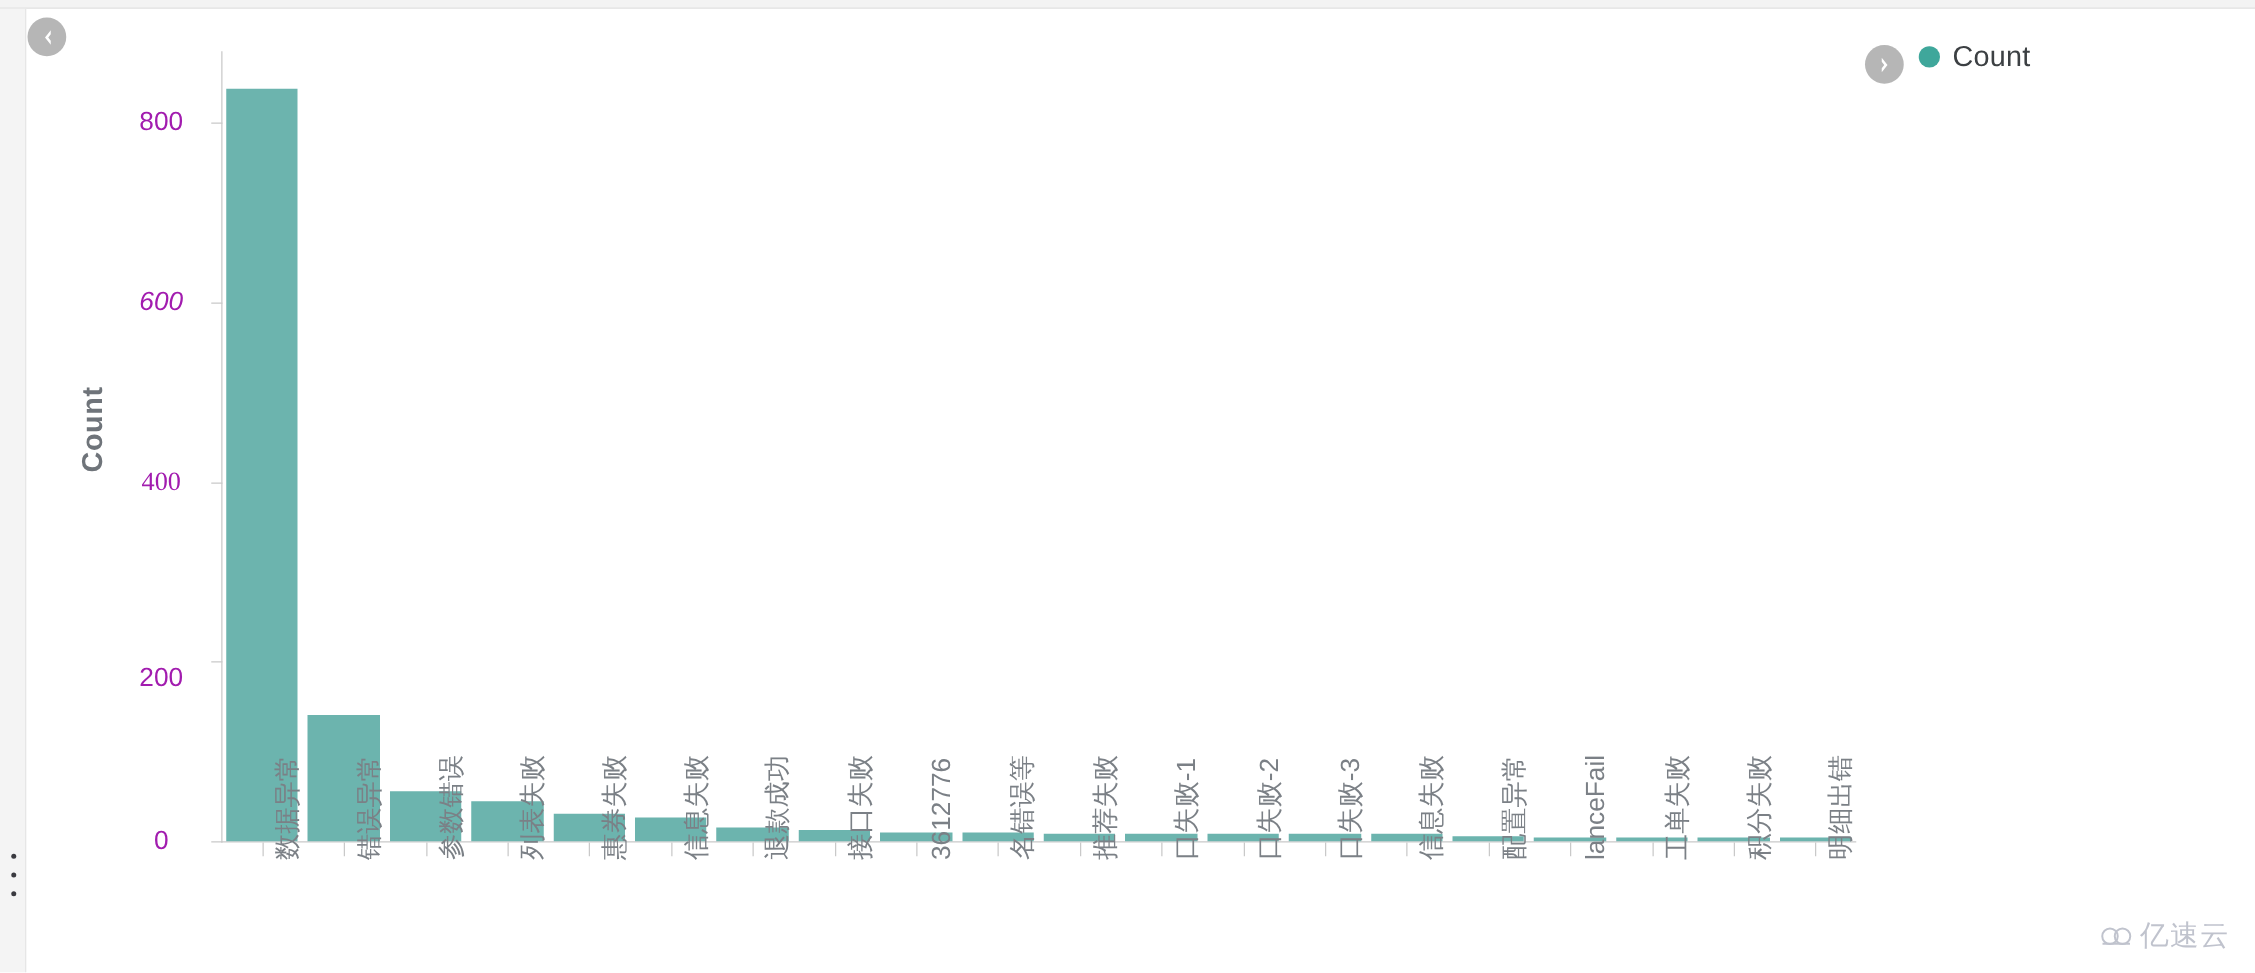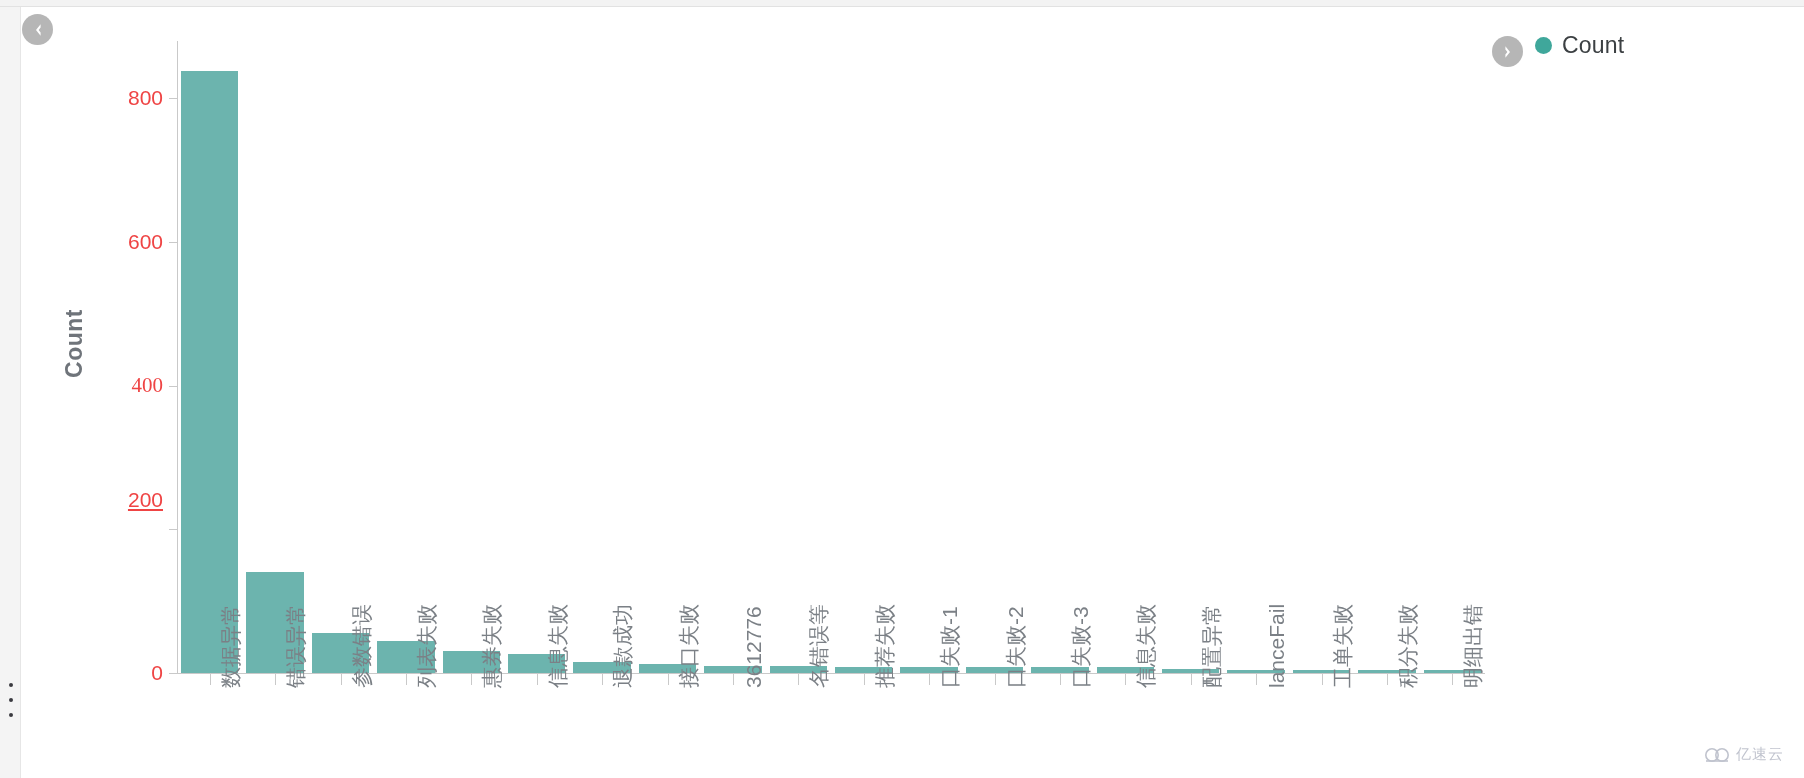--- a/index.html
+++ b/index.html
@@ -107,23 +107,23 @@
   .y-tick-mark {
     position: absolute;
     left: 169px;
     width: 9px; height: 1px;
     background: #c9c9c9;
   }
   .y-tick-label {
     position: absolute;
     right: 0;
     width: 60px;
-    text-align: right;
+    text-align: center;
     font-size: 21px;
-    color: #ef4444;
+    color: #a21caf;
     line-height: 1;
   }
   .x-tick-mark {
     position: absolute;
     top: 674px;
     width: 1px; height: 11px;
     background: #c9c9c9;
   }
 
   .y-axis-title {
@@ -158,21 +158,21 @@
   
   .watermark {
     position: absolute;
     right: 20px; bottom: 14px;
     display: flex;
     align-items: center;
     gap: 5px;
     opacity: .55;
   }
   .watermark-text {
-    font-size: 15px;
+    font-size: 23px;
     color: #8d93a6;
     letter-spacing: 1px;
   }
 </style>
 </head>
 <body>
 
 <div id="root">
 
   <div class="top-bar"></div>
@@ -203,25 +203,25 @@
   </div>
 
   <div class="plot">
     <div class="axis-line" id="y-axis-line"></div>
     <div class="axis-line" id="x-axis-line"></div>
     <div class="y-axis-title">Count</div>
     <div id="y-ticks">
         <div class="y-tick-mark" style="top: 673px;"></div>
         <div class="y-tick-label" style="position: absolute; left: 95px; width: 68px; top: 662px;">0</div>
         <div class="y-tick-mark" style="top: 529.364px;"></div>
-        <div class="y-tick-label" style="position: absolute; left: 95px; width: 68px; top: 489px; text-decoration: underline;">200</div>
+        <div class="y-tick-label" style="position: absolute; left: 95px; width: 68px; top: 532px;">200</div>
         <div class="y-tick-mark" style="top: 385.727px;"></div>
         <div class="y-tick-label" style="position: absolute; left: 95px; width: 68px; top: 374.727px; font-family: Liberation Serif, serif;">400</div>
         <div class="y-tick-mark" style="top: 242.091px;"></div>
-        <div class="y-tick-label" style="position: absolute; left: 95px; width: 68px; top: 231.091px;">600</div>
+        <div class="y-tick-label" style="position: absolute; left: 95px; width: 68px; top: 231.091px; font-style: italic;">600</div>
         <div class="y-tick-mark" style="top: 98.4545px;"></div>
         <div class="y-tick-label" style="position: absolute; left: 95px; width: 68px; top: 87.4545px;">800</div>
       </div>
     <div id="bars">
         <div class="bar" title="数据异常: 838" style="left: 180.924px; top: 71.1636px; width: 57.552px; height: 601.836px; background: rgb(108, 180, 174);"></div>
         <div class="bar" title="错误异常: 140" style="left: 246.324px; top: 572.455px; width: 57.552px; height: 100.545px; background: rgb(108, 180, 174);"></div>
         <div class="bar" title="参数错误: 56" style="left: 311.724px; top: 632.782px; width: 57.552px; height: 40.2182px; background: rgb(108, 180, 174);"></div>
         <div class="bar" title="列表失败: 45" style="left: 377.124px; top: 640.682px; width: 57.552px; height: 32.3182px; background: rgb(108, 180, 174);"></div>
         <div class="bar" title="惠券失败: 30" style="left: 442.524px; top: 651.455px; width: 57.552px; height: 21.5455px; background: rgb(108, 180, 174);"></div>
         <div class="bar" title="信息失败: 27" style="left: 507.924px; top: 653.609px; width: 57.552px; height: 19.3909px; background: rgb(108, 180, 174);"></div>

